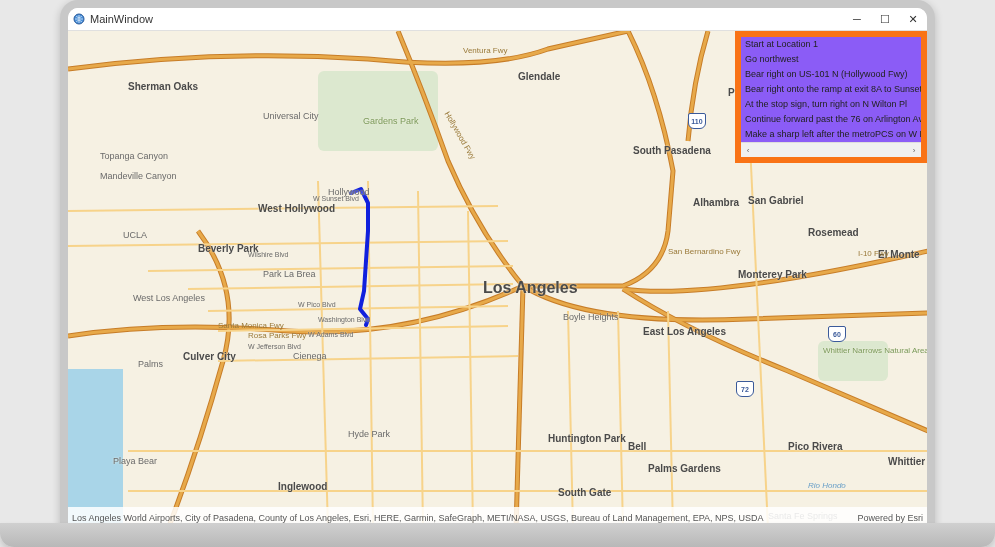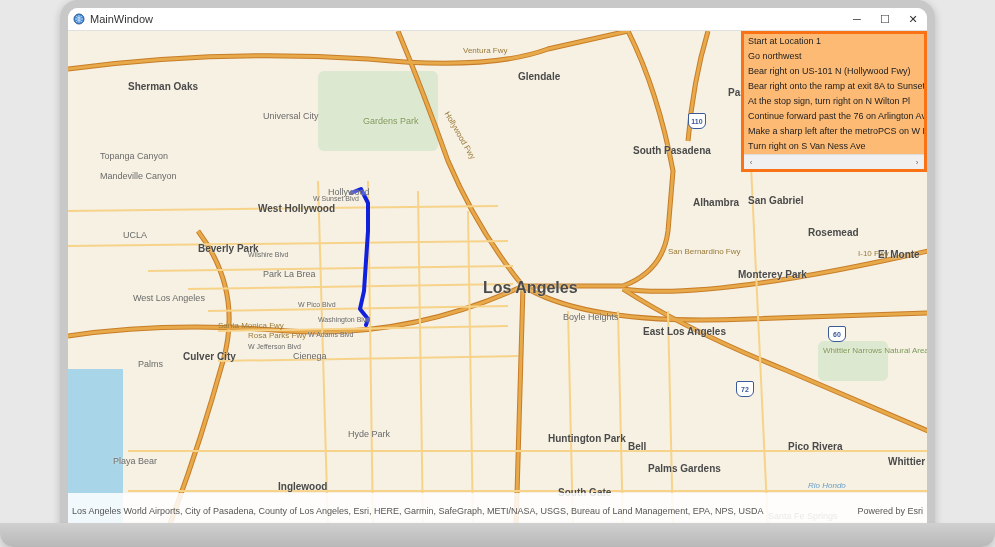--- a/index.html
+++ b/index.html
@@ -17,31 +17,31 @@
 .ocean{position:absolute;left:0;bottom:0;width:55px;height:160px;background:#a9d5e8}
 .park{position:absolute;background:#dce8cf;border-radius:6px}
 .fwy-line{stroke:#e7a94a;stroke-width:3;fill:none}
 .fwy-outline{stroke:#c77d28;stroke-width:5;fill:none}
 .hwy-line{stroke:#f7d38a;stroke-width:2;fill:none}
 .route-line{stroke:#1020dd;stroke-width:4;fill:none;stroke-linejoin:round;stroke-linecap:round}
 .city-label{position:absolute;font-size:10px;font-weight:700;color:#4a4a4a;white-space:nowrap;text-shadow:0 0 2px #f6f1e3}
 .place-label{position:absolute;font-size:9px;color:#6a6a6a;white-space:nowrap;text-shadow:0 0 2px #f6f1e3}
 .fwy-label{position:absolute;font-size:8px;color:#9a7a3a;white-space:nowrap}
 .shield{position:absolute;width:16px;height:14px;background:#fff;border:1px solid #3a5a9a;border-radius:2px 2px 6px 6px;font-size:7px;color:#3a5a9a;display:flex;align-items:center;justify-content:center;font-weight:700}
-.directions-panel{position:absolute;right:0;top:0;width:180px;background:#fdba74;border:3px solid #f97316;font-size:9px;color:#222}
+.directions-panel{position:absolute;right:0;top:0;width:180px;background:#8b5cf6;border:6px solid #f97316;font-size:9px;color:#222}
 .directions-list{max-height:130px;overflow-y:scroll;overflow-x:hidden}
 .directions-list::-webkit-scrollbar{width:14px}
 .directions-list::-webkit-scrollbar-track{background:#f0f0f0}
 .directions-list::-webkit-scrollbar-thumb{background:#c1c1c1}
 .directions-list::-webkit-scrollbar-button{background:#f0f0f0;height:14px}
 .dir-item{padding:1px 4px;white-space:nowrap;overflow:hidden;line-height:13px}
 .dir-hscroll{height:14px;background:#f0f0f0;border-top:1px solid #ddd;display:flex}
 .hscroll-btn{width:14px;height:14px;display:flex;align-items:center;justify-content:center;font-size:8px;color:#666}
 .hscroll-track{flex:1}
-.attribution{position:absolute;left:0;bottom:0;right:0;height:14px;background:rgba(255,255,255,0.85);font-size:9px;color:#555;display:flex;align-items:center;padding:11px 4px}
+.attribution{position:absolute;left:0;bottom:0;right:0;height:14px;background:rgba(255,255,255,0.85);font-size:9px;color:#555;display:flex;align-items:center;padding:4px 4px}
 .attr-left{flex:1;white-space:nowrap;overflow:hidden}
 .attr-right{white-space:nowrap}
 </style>
 </head>
 <body>
 
 <div class="laptop-frame">
 <div class="laptop-inner">
 
 <div class="titlebar">
@@ -168,21 +168,20 @@
 
   <div class="directions-panel">
     <div class="directions-list">
       <div class="dir-item">Start at Location 1</div>
       <div class="dir-item">Go northwest</div>
       <div class="dir-item">Bear right on US-101 N (Hollywood Fwy)</div>
       <div class="dir-item">Bear right onto the ramp at exit 8A to Sunset Blvd</div>
       <div class="dir-item">At the stop sign, turn right on N Wilton Pl</div>
       <div class="dir-item">Continue forward past the 76 on Arlington Ave</div>
       <div class="dir-item">Make a sharp left after the metroPCS on W Pico Blvd</div>
-      <div class="dir-item">Turn right on S Van Ness Ave</div>
     </div>
     <div class="dir-hscroll">
       <div class="hscroll-btn">‹</div>
       <div class="hscroll-track"></div>
       <div class="hscroll-btn">›</div>
     </div>
   </div>
 
   <div class="attribution">
     <span class="attr-left">Los Angeles World Airports, City of Pasadena, County of Los Angeles, Esri, HERE, Garmin, SafeGraph, METI/NASA, USGS, Bureau of Land Management, EPA, NPS, USDA</span>

